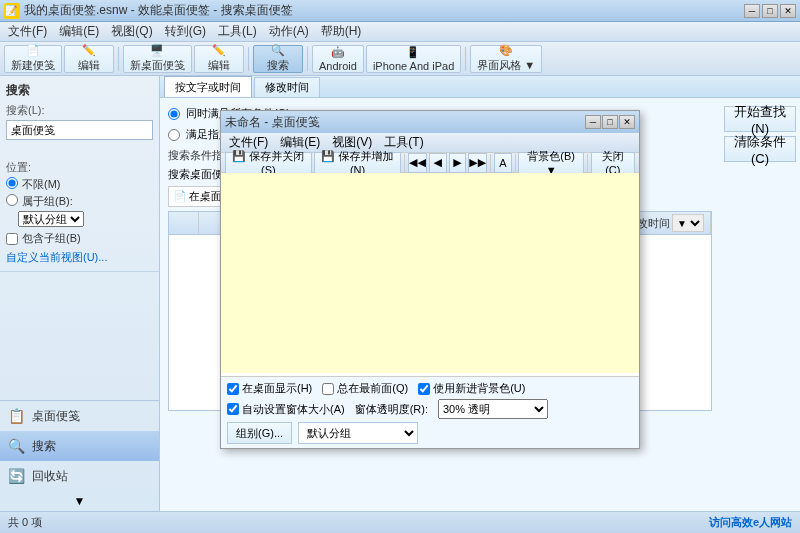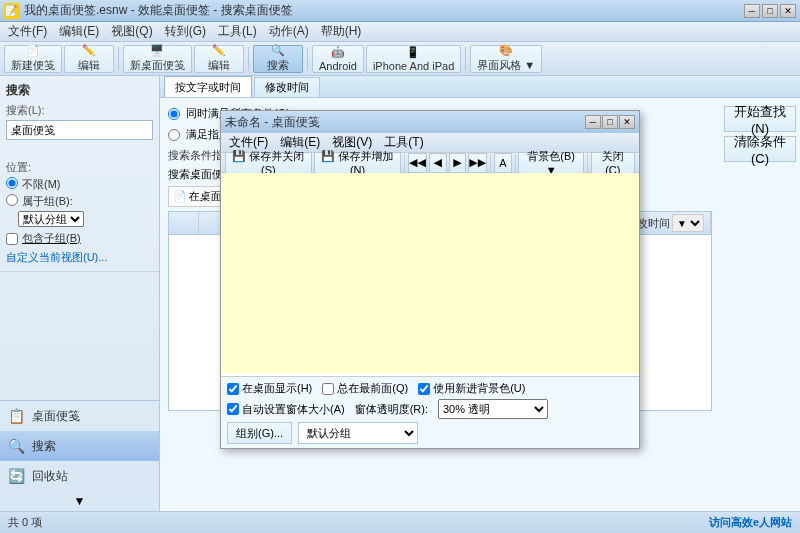--- a/index.html
+++ b/index.html
@@ -181,21 +181,21 @@
         </div>
         <div class="radio-row">
           <input type="radio" name="location" style="">
           <span>属于组(B):</span>
         </div>
         <div class="group-row">
           <select>
             <option>默认分组</option>
           </select>
         </div>
-        <div style="margin-top:4px;text-decoration:underline;">
+        <div style="margin-top:4px;">
           <div class="sidebar-checkbox-row">
             <input type="checkbox" style="">
             <span>包含子组(B)</span>
           </div>
         </div>
         <a class="sidebar-link">自定义当前视图(U)...</a>
       </div>
 
       <div style="flex:1;"></div>
 

